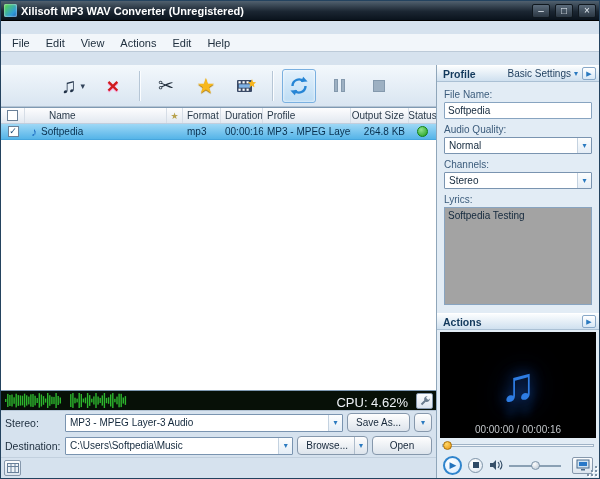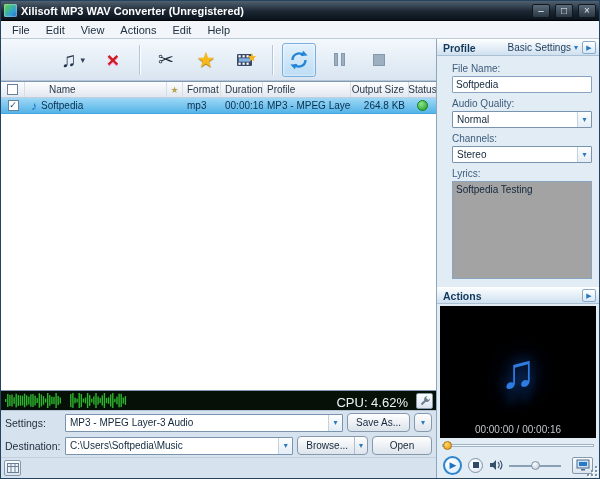--- a/index.html
+++ b/index.html
@@ -1,21 +1,21 @@
 <!DOCTYPE html>
 <html><head>
 <meta charset="utf-8">
 <style>
   html,body{margin:0;padding:0;background:#9aa8b6;}
   *{box-sizing:border-box;}
   .window{
     width:600px;height:479px;position:relative;overflow:hidden;
     border:1px solid #24435f;background:#d6e2ee;
     font-family:"Liberation Sans",sans-serif;font-size:11px;color:#1c2c3c;
-    display:flex;flex-direction:column;
+    display:flex;flex-direction:column;gap:13px;
   }
   
   .titlebar{height:20px;flex:0 0 20px;display:flex;align-items:center;gap:4px;padding:0 3px;
     background:linear-gradient(#51616f,#1b2632 55%,#0a131d);border-bottom:1px solid #000;}
   .title-icon{width:13px;height:13px;border-radius:2px;flex:0 0 13px;
     background:linear-gradient(135deg,#54d054 10%,#2f9ad8 70%,#1d5fb0);box-shadow:inset 0 0 2px #fff;}
   .title-text{flex:1;color:#fff;font-weight:bold;font-size:11px;white-space:nowrap;overflow:hidden;}
   .win-btn{width:18px;height:14px;margin-left:1px;display:flex;align-items:center;justify-content:center;
     color:#e6edf4;font-size:10px;line-height:1;background:linear-gradient(#5b6b7b,#2b3743);
     border:1px solid #10181f;border-radius:2px;cursor:default;}
@@ -96,21 +96,21 @@
     padding:0 4px;font-size:10px;color:#21384e;white-space:nowrap;overflow:hidden;}
   
   .rpanel{flex:1;display:flex;flex-direction:column;background:#e2ecf5;min-height:0;}
   .panel-header{height:17px;flex:0 0 17px;display:flex;align-items:center;padding:0 3px 0 6px;
     background:linear-gradient(#fbfdfe,#cfe0ef);border-bottom:1px solid #aac0d4;border-top:1px solid #fff;}
   .ph-title{font-size:10.5px;font-weight:bold;color:#12395c;flex:0 0 auto;}
   .ph-right{margin-left:auto;display:flex;align-items:center;gap:3px;font-size:10px;color:#1c3c5c;}
   .blue-caret{font-size:8px;color:#2a7ac0;}
   .ph-btn{width:14px;height:13px;margin-left:4px;display:flex;align-items:center;justify-content:center;
     font-size:7px;color:#2a7ac0;background:linear-gradient(#ffffff,#d8e8f6);border:1px solid #88a8c8;border-radius:2px;}
-  .fields{padding:2px 7px 6px 15px;}
+  .fields{padding:2px 7px 6px 7px;}
   .field-label{font-size:10px;color:#3c5c7c;margin:5px 0 2px 0;}
   .text-input{width:100%;height:17px;border:1px solid #88a4c0;font-family:"Liberation Sans",sans-serif;
     font-size:10px;padding:0 3px;color:#13283c;background:#fff;border-radius:1px;}
   .fields .combo{height:17px;flex:none;display:flex;}
   .lyrics{width:100%;height:98px;border:1px solid #88a4c0;background:#a3a3a3;resize:none;
     font-family:"Liberation Sans",sans-serif;font-size:10px;padding:2px 3px;color:#13283c;}
   .preview{flex:1;min-height:0;margin:2px 3px 0 3px;background:#000;position:relative;
     display:flex;align-items:center;justify-content:center;}
   .note-art{font-size:48px;color:#2e7ce2;line-height:1;
     text-shadow:0 0 14px #1a5ac8,0 0 30px #0f3f9e,0 14px 10px rgba(40,110,220,.35);}
@@ -307,21 +307,21 @@
           </svg>
         <span class="cpu">CPU: 4.62%</span>
         <span class="tool-btn">
           <svg width="12" height="12" viewBox="0 0 12 12">
             <path d="M10.8 3.4 A3 3 0 0 1 6.7 6.7 L3.2 10.2 1.8 8.8 5.3 5.3 A3 3 0 0 1 8.6 1.2 L7 2.8 9.2 5 z" fill="#6b7d8f"></path>
           </svg>
         </span>
       </div>
 
       <div class="opt-row">
-        <span class="opt-label">Settings:</span>
+        <span class="opt-label">Stereo:</span>
         <div class="combo">
           <span class="combo-text">MP3 - MPEG Layer-3 Audio</span>
           <span class="combo-arrow">▾</span>
         </div>
         <button class="btn">Save As...</button>
         <button class="btn drop">▾</button>
       </div>
 
       <div class="opt-row">
         <span class="opt-label">Destination:</span>

